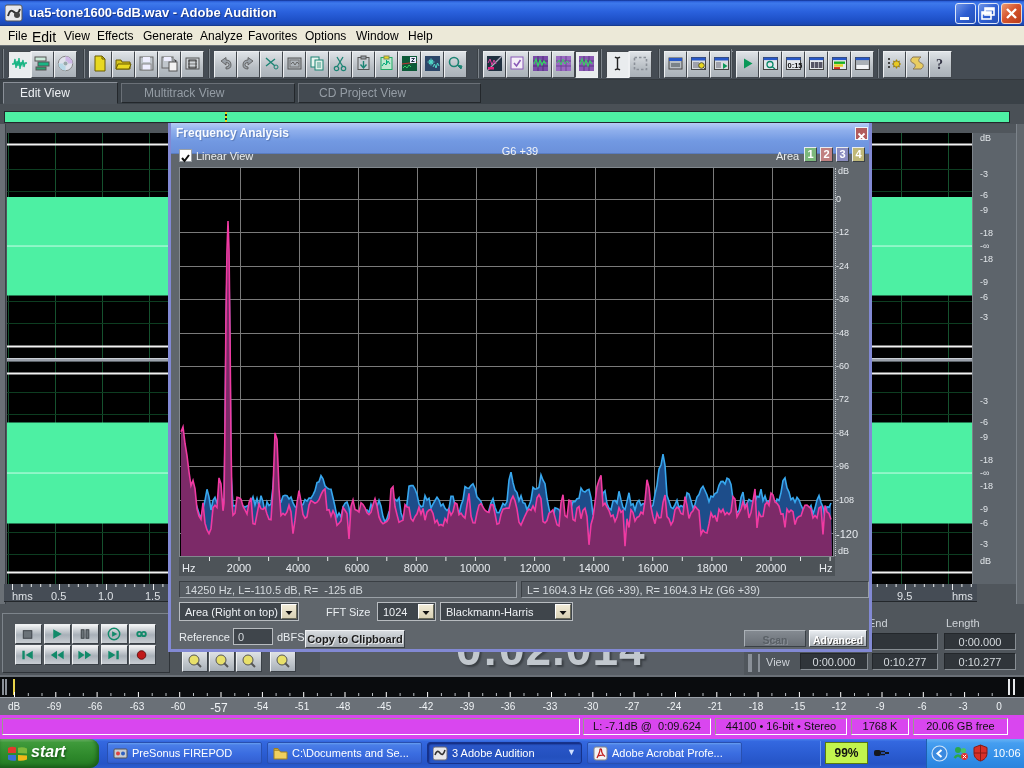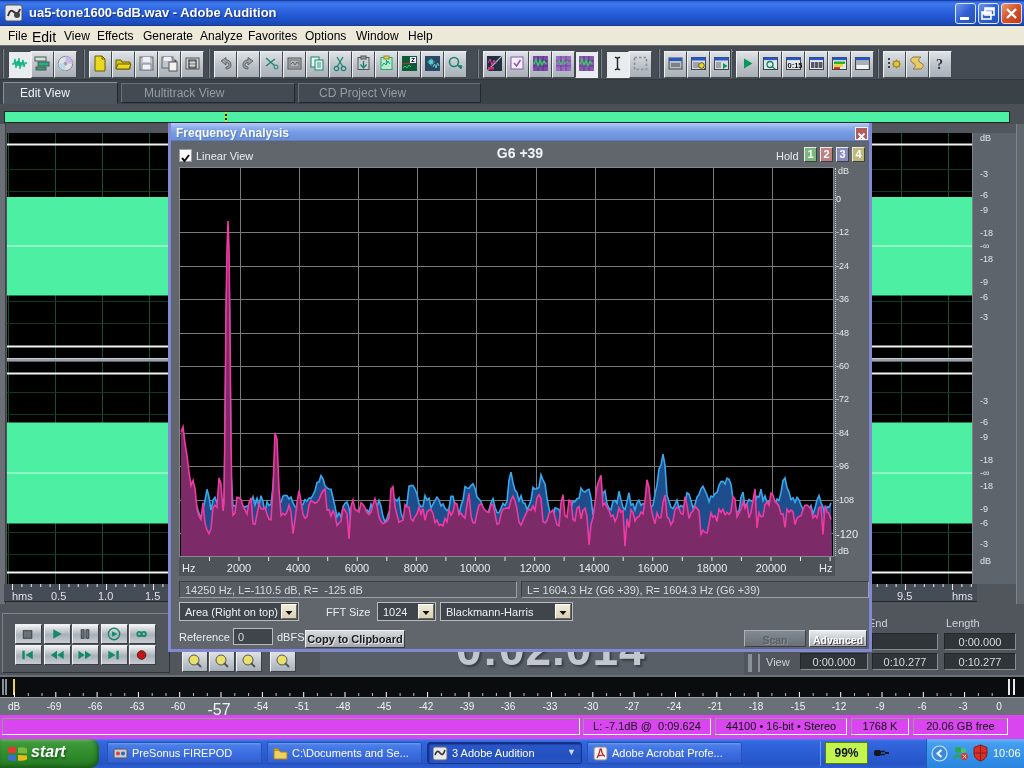--- a/index.html
+++ b/index.html
@@ -677,21 +677,21 @@
     </svg>
     <div class="a" style="left:1008px;top:2px;width:2px;height:16px;background:#e8eaec"></div>
     <div class="a" style="left:1013px;top:2px;width:2px;height:16px;background:#e8eaec"></div>
   </div>
 <div class="a" style="left:0;top:697px;width:1024px;height:18px;background:#6a7077;border-top:1px solid #9aa0a8">
     <div class="a" style="left:8px;top:3px;font-size:10px;color:#f0f3f6">dB</div>
     <div class="a" style="left:54px;transform:translateX(-50%);top:3px;font-size:10px;color:#f0f3f6">-69</div>
     <div class="a" style="left:95px;transform:translateX(-50%);top:3px;font-size:10px;color:#f0f3f6">-66</div>
     <div class="a" style="left:137px;transform:translateX(-50%);top:3px;font-size:10px;color:#f0f3f6">-63</div>
     <div class="a" style="left:178px;transform:translateX(-50%);top:3px;font-size:10px;color:#f0f3f6">-60</div>
-    <div class="a" style="left:219px;transform:translateX(-50%);top:3px;font-size:16px;color:#f0f3f6">-57</div>
+    <div class="a" style="left:219px;transform:translateX(-50%);top:3px;font-size:12px;color:#f0f3f6">-57</div>
     <div class="a" style="left:261px;transform:translateX(-50%);top:3px;font-size:10px;color:#f0f3f6">-54</div>
     <div class="a" style="left:302px;transform:translateX(-50%);top:3px;font-size:10px;color:#f0f3f6">-51</div>
     <div class="a" style="left:343px;transform:translateX(-50%);top:3px;font-size:10px;color:#f0f3f6">-48</div>
     <div class="a" style="left:384px;transform:translateX(-50%);top:3px;font-size:10px;color:#f0f3f6">-45</div>
     <div class="a" style="left:426px;transform:translateX(-50%);top:3px;font-size:10px;color:#f0f3f6">-42</div>
     <div class="a" style="left:467px;transform:translateX(-50%);top:3px;font-size:10px;color:#f0f3f6">-39</div>
     <div class="a" style="left:508px;transform:translateX(-50%);top:3px;font-size:10px;color:#f0f3f6">-36</div>
     <div class="a" style="left:550px;transform:translateX(-50%);top:3px;font-size:10px;color:#f0f3f6">-33</div>
     <div class="a" style="left:591px;transform:translateX(-50%);top:3px;font-size:10px;color:#f0f3f6">-30</div>
     <div class="a" style="left:632px;transform:translateX(-50%);top:3px;font-size:10px;color:#f0f3f6">-27</div>
@@ -772,32 +772,32 @@
         <path d="M10.8 9.8 l3.4 3.4 M14.2 9.8 l-3.4 3.4" stroke="#fff" stroke-width="1"></path>
       </svg>
       <svg class="a" style="left:45px;top:5px" width="17" height="18" viewBox="0 0 17 18">
         <path d="M8.5 1 L15 3.5 L15 9 C15 13.5 12 16 8.5 17 C5 16 2 13.5 2 9 L2 3.5 Z" fill="#d83028" stroke="#8a1a14"></path>
         <path d="M8.5 1 L8.5 17 M2 9 L15 9" stroke="#8a1a14"></path>
       </svg>
       <span class="a" style="left:66px;top:8px;font-size:11px;color:#fff">10:06 PM</span>
     </div>
   </div>
 <div class="a" style="left:168px;top:123px;width:704px;height:529px;background:#60666c;border:3px solid #8289d4;border-top:none">
-    <div class="a" style="left:0;top:0;width:698px;height:18px;background:linear-gradient(180deg,#b5cbf4 0,#8fafec 25%,#7299e2 60%,#6b90da 100%);border-bottom:1px solid #5a7cc0">
+    <div class="a" style="left:0;top:0;width:698px;height:31px;background:linear-gradient(180deg,#b5cbf4 0,#8fafec 25%,#7299e2 60%,#6b90da 100%);border-bottom:1px solid #5a7cc0">
       <span class="a" style="left:5px;top:3px;font-size:12px;font-weight:bold;color:#f8fbff;text-shadow:1px 1px 1px #5a7ab8">Frequency Analysis</span>
       <div class="a" style="left:684px;top:4px;width:13px;height:13px;background:#b25c5c;border:1px solid #f0f4f8"><svg width="11" height="11" viewBox="0 0 11 11">
           <path d="M2.5 2.5 L8.5 8.5 M8.5 2.5 L2.5 8.5" stroke="#fff" stroke-width="1.8"></path>
         </svg></div>
     </div>
     <div class="a" style="left:8px;top:26px;width:13px;height:13px;background:#fff;border:1px solid #9aa0a6"><svg width="11" height="11" viewBox="0 0 11 11">
         <path d="M2 5 L4.5 8 L9 2" stroke="#111" stroke-width="2" fill="none"></path>
       </svg></div>
     <span class="a wht" style="left:25px;top:27px;font-size:11px">Linear View</span>
-    <span class="a" style="left:349px;top:22px;transform:translateX(-50%);font-size:14px;font-weight:bold;color:#f2f5f8">G6 +39</span>
-    <span class="a wht" style="left:605px;top:27px;font-size:11px">Hold</span>
+    <span class="a" style="left:349px;top:22px;transform:translateX(-50%);font-size:11px;font-weight:normal;color:#f2f5f8">G6 +39</span>
+    <span class="a wht" style="left:605px;top:27px;font-size:11px">Area</span>
     <div class="a" style="left:633px;top:24px;width:13px;height:15px;background:#7cb87c;border:1px solid;border-color:#e8ecf0 #3a4046 #3a4046 #e8ecf0;font-size:11px;font-weight:bold;color:#fff;text-align:center">1</div>
     <div class="a" style="left:649px;top:24px;width:13px;height:15px;background:#c08080;border:1px solid;border-color:#e8ecf0 #3a4046 #3a4046 #e8ecf0;font-size:11px;font-weight:bold;color:#fff;text-align:center">2</div>
     <div class="a" style="left:665px;top:24px;width:13px;height:15px;background:#8a8cc0;border:1px solid;border-color:#e8ecf0 #3a4046 #3a4046 #e8ecf0;font-size:11px;font-weight:bold;color:#fff;text-align:center">3</div>
     <div class="a" style="left:681px;top:24px;width:13px;height:15px;background:#c0b878;border:1px solid;border-color:#e8ecf0 #3a4046 #3a4046 #e8ecf0;font-size:11px;font-weight:bold;color:#fff;text-align:center">4</div>
     <div class="a" style="left:8px;top:44px;width:655px;height:390px;border:1px solid #82888e;background:#000">
       <svg width="653" height="388" style="position:absolute;left:0;top:0">
         <rect x="60" y="0" width="1" height="388" fill="#7a7a7a"></rect>
         <rect x="119" y="0" width="1" height="388" fill="#7a7a7a"></rect>
         <rect x="178" y="0" width="1" height="388" fill="#7a7a7a"></rect>
         <rect x="237" y="0" width="1" height="388" fill="#7a7a7a"></rect>

